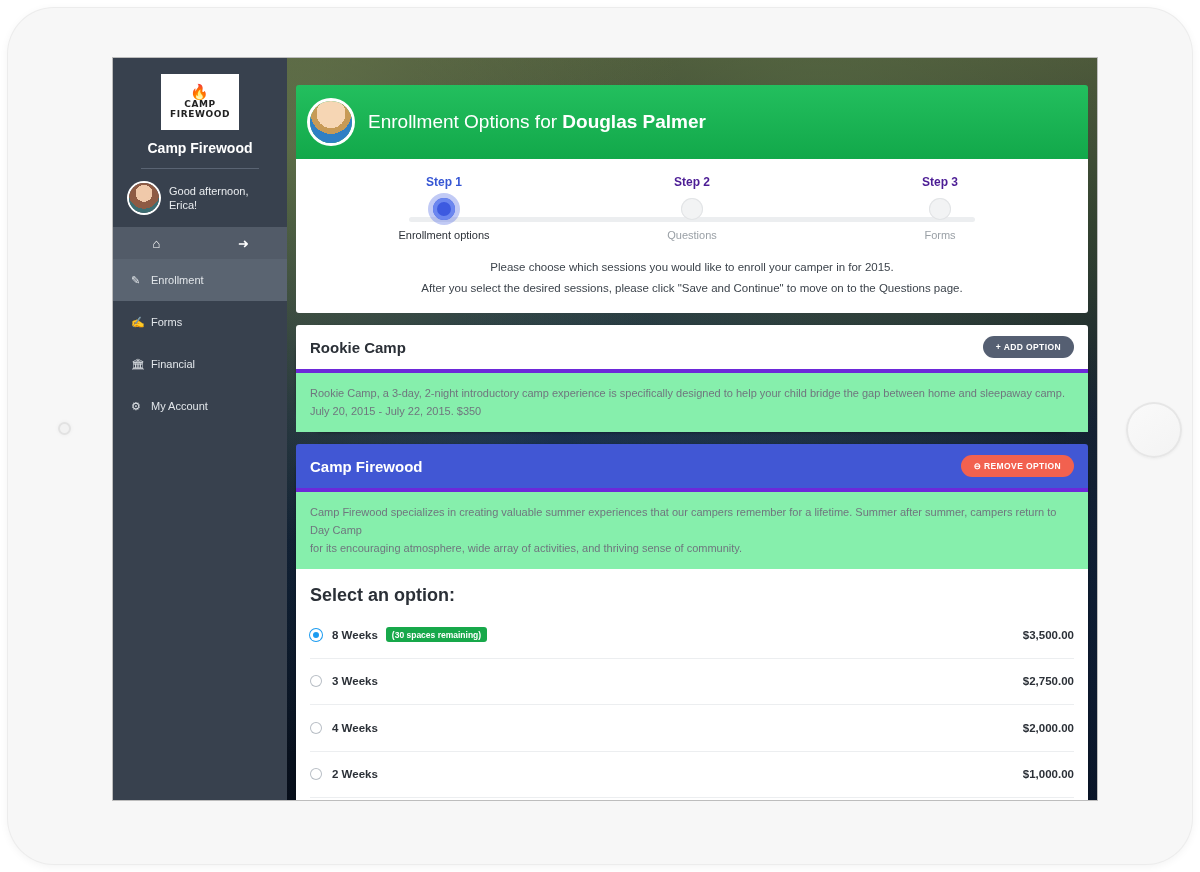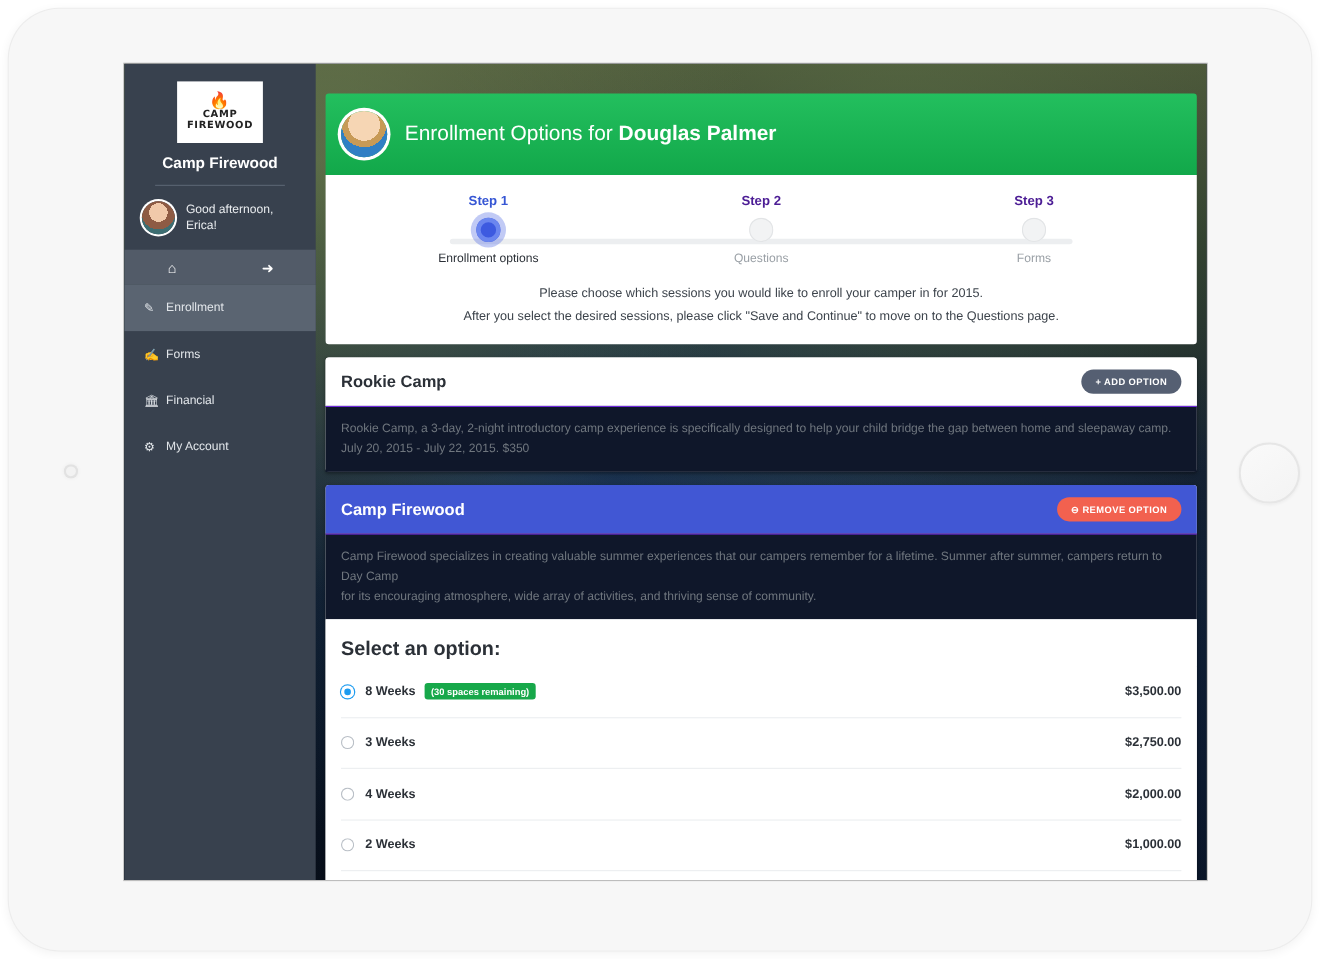--- a/index.html
+++ b/index.html
@@ -185,43 +185,43 @@
   .step.active .dot {
     background: #3d5ae0;
     box-shadow: 0 0 0 5px rgba(61,90,224,0.32), inset 0 0 0 4px #6b86ef;
   }
   .step-sub { margin-top: 9px; font-size: 11px; color: #9aa0a6; }
   .step.active .step-sub { color: #2b3037; }
   .instr { margin-top: 16px; text-align: center; }
   .instr p { font-size: 11.5px; color: #3c434b; line-height: 21px; }
 
   
-  .opt-card { margin-top: 12px; }
+  .opt-card { margin-top: 12px; border-radius: 29px; }
   .opt-hdr {
     height: 44px; display: flex; align-items: center;
     justify-content: space-between;
     padding: 0 14px;
     border-radius: 3px 3px 0 0;
   }
   .opt-hdr.plain { background: #fff; }
   .opt-hdr.blue { background: #4157d4; }
   .opt-title { font-size: 15px; font-weight: 700; color: #2b3037; }
   .opt-hdr.blue .opt-title { color: #fff; }
   .pill {
     border: none; border-radius: 14px;
     padding: 6px 13px;
     font-size: 8.5px; font-weight: 700; letter-spacing: .4px;
     color: #fff; cursor: pointer;
   }
   .pill.dark { background: #555f72; }
   .pill.red { background: #f2614f; }
 
   .opt-desc {
-    background: #0f172a;
-    border-top: 1px solid #6d28d9;
+    background: #86efac;
+    border-top: 4px solid #6d28d9;
     padding: 11px 14px 12px;
     font-size: 11px; line-height: 18px; color: #6f767e;
   }
 
   .select-head {
     background: #fff;
     padding: 16px 14px 6px;
     font-size: 18px; font-weight: 700; color: #2b3037;
   }
   .opt-list { background: #fff; border-radius: 0 0 3px 3px; padding: 0 14px 16px; }

